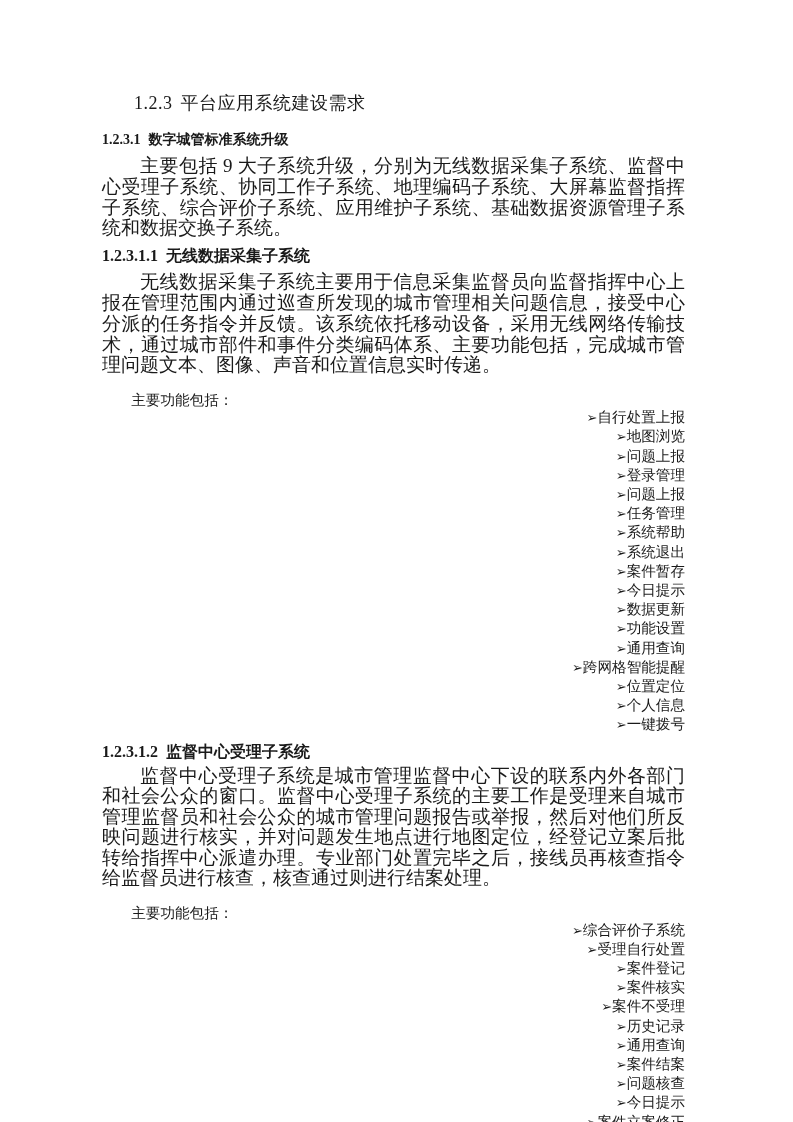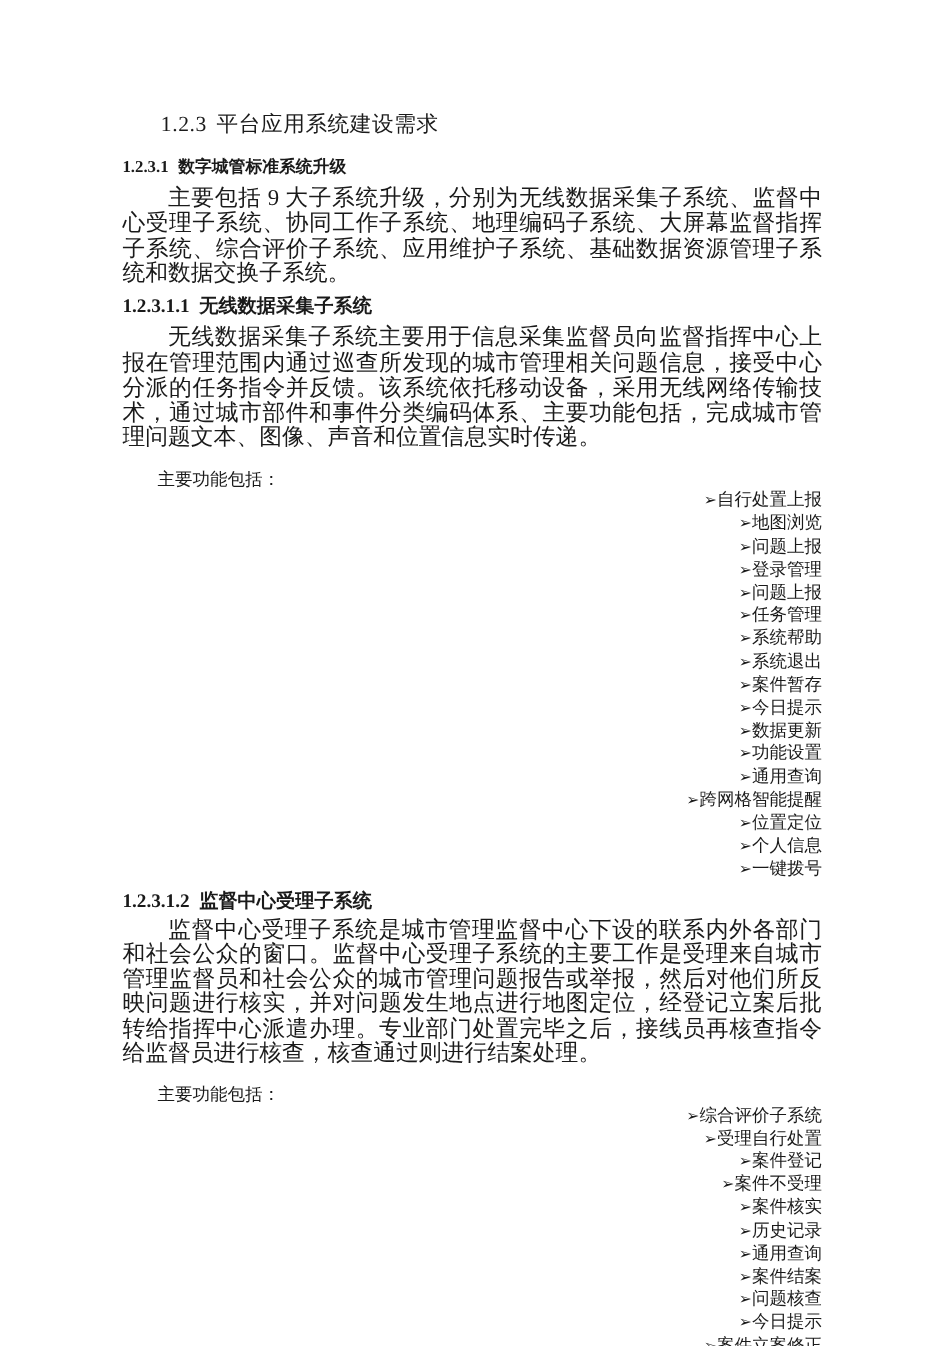--- a/index.html
+++ b/index.html
@@ -118,22 +118,22 @@
     <span class="hnum">1.2.3.1.2</span><span>监督中心受理子系统</span>
   </div>
 
   <p class="body-p p3">监督中心受理子系统是城市管理监督中心下设的联系内外各部门和社会公众的窗口。监督中心受理子系统的主要工作是受理来自城市管理监督员和社会公众的城市管理问题报告或举报，然后对他们所反映问题进行核实，并对问题发生地点进行地图定位，经登记立案后批转给指挥中心派遣办理。专业部门处置完毕之后，接线员再核查指令给监督员进行核查，核查通过则进行结案处理。</p>
   <p class="label-p">主要功能包括：</p>
 
   <ul class="arrow-list">
     <li><span class="bullet">➢</span><span>综合评价子系统</span></li>
     <li><span class="bullet">➢</span><span>受理自行处置</span></li>
     <li><span class="bullet">➢</span><span>案件登记</span></li>
+    <li><span class="bullet">➢</span><span>案件核实</span></li>
     <li><span class="bullet">➢</span><span>案件不受理</span></li>
-    <li><span class="bullet">➢</span><span>案件核实</span></li>
     <li><span class="bullet">➢</span><span>历史记录</span></li>
     <li><span class="bullet">➢</span><span>通用查询</span></li>
     <li><span class="bullet">➢</span><span>案件结案</span></li>
     <li><span class="bullet">➢</span><span>问题核查</span></li>
     <li><span class="bullet">➢</span><span>今日提示</span></li>
     <li><span class="bullet">➢</span><span>案件立案修正</span></li>
   </ul>
 
 </div>
 

